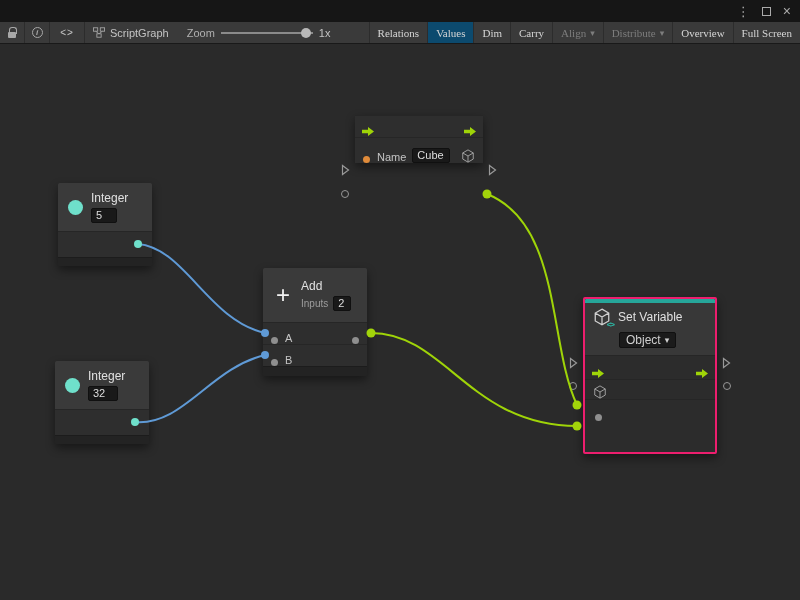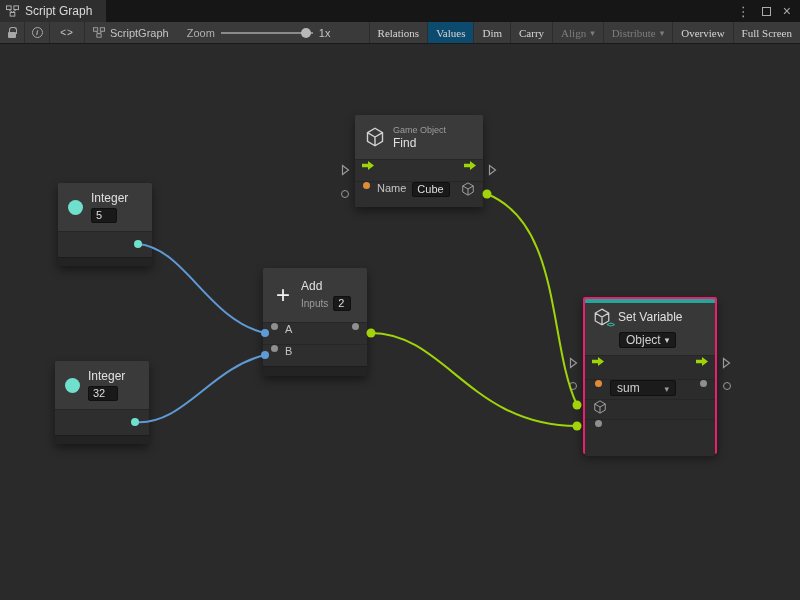--- a/index.html
+++ b/index.html
@@ -40,21 +40,21 @@
   .w-blue  { stroke:#5f9ad6; stroke-width:2; fill:none; }
   .w-green { stroke:#9fd408; stroke-width:2; fill:none; }
 
   
   .node { position:absolute; z-index:2; font-size:11px; color:#c8c8c8; background:#2f2f2f; border-radius:2px; box-shadow:0 4px 10px rgba(0,0,0,.45); }
   .n-head { background:#3a3a3a; border-radius:2px 2px 0 0; display:flex; align-items:center; gap:8px; padding:0 10px; }
   .head-col { display:flex; flex-direction:column; gap:3px; }
   .n-title { font-size:12px; color:#e0e0e0; white-space:nowrap; }
   .n-sub { font-size:9px; color:#9d9d9d; }
   .field { background:#191919; border:1px solid #101010; border-radius:2px; color:#dedede; font-size:11px; height:15px; line-height:13px; padding:0 4px; display:inline-block; min-width:22px; }
-  .n-row { position:relative; background:#2e2e2e; border-top:1px solid #262626; display:flex; align-items:flex-start; }
+  .n-row { position:relative; background:#2e2e2e; border-top:1px solid #262626; display:flex; align-items:flex-end; }
   .n-footer { height:9px; background:#232323; border-top:1px solid #1c1c1c; border-radius:0 0 2px 2px; }
   .int-icon { width:15px; height:15px; border-radius:50%; background:#6fe0cb; flex:none; }
   .port-dot { width:7px; height:7px; border-radius:50%; background:#8f8f8f; }
   .port-dot.orange { background:#e08b3a; }
   .p-left  { position:absolute; left:8px; }
   .p-right { position:absolute; right:8px; }
   .port-label { margin-left:22px; color:#c4c4c4; }
   .out-tri { position:absolute; width:9px; height:12px; }
   .out-circ { position:absolute; width:8px; height:8px; border:1px solid #979797; border-radius:50%; }
   .plus-glyph { font-size:24px; color:#f2f2f2; width:20px; text-align:center; line-height:1; flex:none; }
@@ -68,31 +68,20 @@
   .sv-head { background:#383838; padding:5px 8px 7px; }
   .sv-title-row { display:flex; align-items:center; gap:7px; margin-bottom:6px; }
   .sv-chip-row { padding-left:26px; }
   .cube-wrap { position:relative; flex:none; display:flex; }
   .cube-code { position:absolute; right:-3px; bottom:-3px; font-size:8px; font-weight:bold; color:#2cc1ad; letter-spacing:-1px; }
 </style>
 </head>
 <body>
 
 <div class="titlebar">
-  <div class="doc-tab">
-    <svg width="13" height="12" viewBox="0 0 14 12">
-      <g fill="none" stroke="#b5b5b5" stroke-width="1">
-        <rect x="0.5" y="0.5" width="5" height="4"></rect>
-        <rect x="8.5" y="0.5" width="5" height="4"></rect>
-        <rect x="4.5" y="7.5" width="5" height="4"></rect>
-        <path d="M3 4.5 L7 7.5 M11 4.5 L7 7.5"></path>
-      </g>
-    </svg>
-    <span>Script Graph</span>
-  </div>
   <div class="win-controls">
     <span class="kebab">⋮</span>
     <span class="maxbox"></span>
     <span class="closex">×</span>
   </div>
 </div>
 
 <div class="toolbar">
   <div class="tb-icon-btn">
       <span class="lock"></span>
@@ -172,29 +161,20 @@
       <div class="head-col">
         <span class="n-title">Integer</span>
         <span class="field" style="width:30px">32</span>
       </div>
     </div>
     <div class="n-row" style="height:26px"></div>
     <div class="n-footer"></div>
   </div>
 
   <div class="node" style="left:355px; top:71px; width:128px">
-    <div class="n-head" style="height:44px">
-      <svg width="20" height="20" viewBox="0 0 16 16">
-        <path d="M8 1 L14 4.5 L14 11.5 L8 15 L2 11.5 L2 4.5 Z M2 4.5 L8 8 L14 4.5 M8 8 L8 15" fill="none" stroke="#d2d2d2" stroke-width="1.1"></path>
-      </svg>
-      <div class="head-col" style="gap:1px">
-        <span class="n-sub">Game Object</span>
-        <span class="n-title">Find</span>
-      </div>
-    </div>
     <div class="n-row" style="height:22px">
       <svg class="p-left" style="left:6px" width="14" height="11" viewBox="0 0 14 11">
         <path d="M1 3.8 H7 V1 L13 5.5 L7 10 V7.2 H1 Z" fill="#9fd408"></path>
       </svg>
       <svg class="p-right" style="right:6px" width="14" height="11" viewBox="0 0 14 11">
         <path d="M1 3.8 H7 V1 L13 5.5 L7 10 V7.2 H1 Z" fill="#9fd408"></path>
       </svg>
     </div>
     <div class="n-row" style="height:26px">
       <span class="port-dot orange p-left"></span>
@@ -257,28 +237,20 @@
     </div>
     <div class="n-row" style="height:24px; background:#2c2c2c">
       <svg class="p-left" style="left:6px" width="14" height="11" viewBox="0 0 14 11">
         <path d="M1 3.8 H7 V1 L13 5.5 L7 10 V7.2 H1 Z" fill="#9fd408"></path>
       </svg>
       <svg class="p-right" style="right:6px" width="14" height="11" viewBox="0 0 14 11">
         <path d="M1 3.8 H7 V1 L13 5.5 L7 10 V7.2 H1 Z" fill="#9fd408"></path>
       </svg>
     </div>
     <div class="n-row" style="height:20px; background:#2c2c2c">
-      <span class="port-dot orange p-left" style="left:10px"></span>
-      <span class="chip select" style="position:absolute; left:25px">
-        <span>sum</span>
-        <span class="caret"></span>
-      </span>
-      <span class="port-dot p-right"></span>
-    </div>
-    <div class="n-row" style="height:20px; background:#2c2c2c">
       <svg class="p-left" width="14" height="14" viewBox="0 0 16 16">
         <path d="M8 1 L14 4.5 L14 11.5 L8 15 L2 11.5 L2 4.5 Z M2 4.5 L8 8 L14 4.5 M8 8 L8 15" fill="none" stroke="#a2a2a2" stroke-width="1.1"></path>
       </svg>
     </div>
     <div class="n-row" style="height:22px; background:#2c2c2c">
       <span class="port-dot p-left" style="left:10px"></span>
     </div>
     <div style="height:15px; background:#2c2c2c; border-radius:0 0 2px 2px"></div>
 
     <svg class="out-tri" style="left:-16px; top:58px" viewBox="0 0 9 12">

